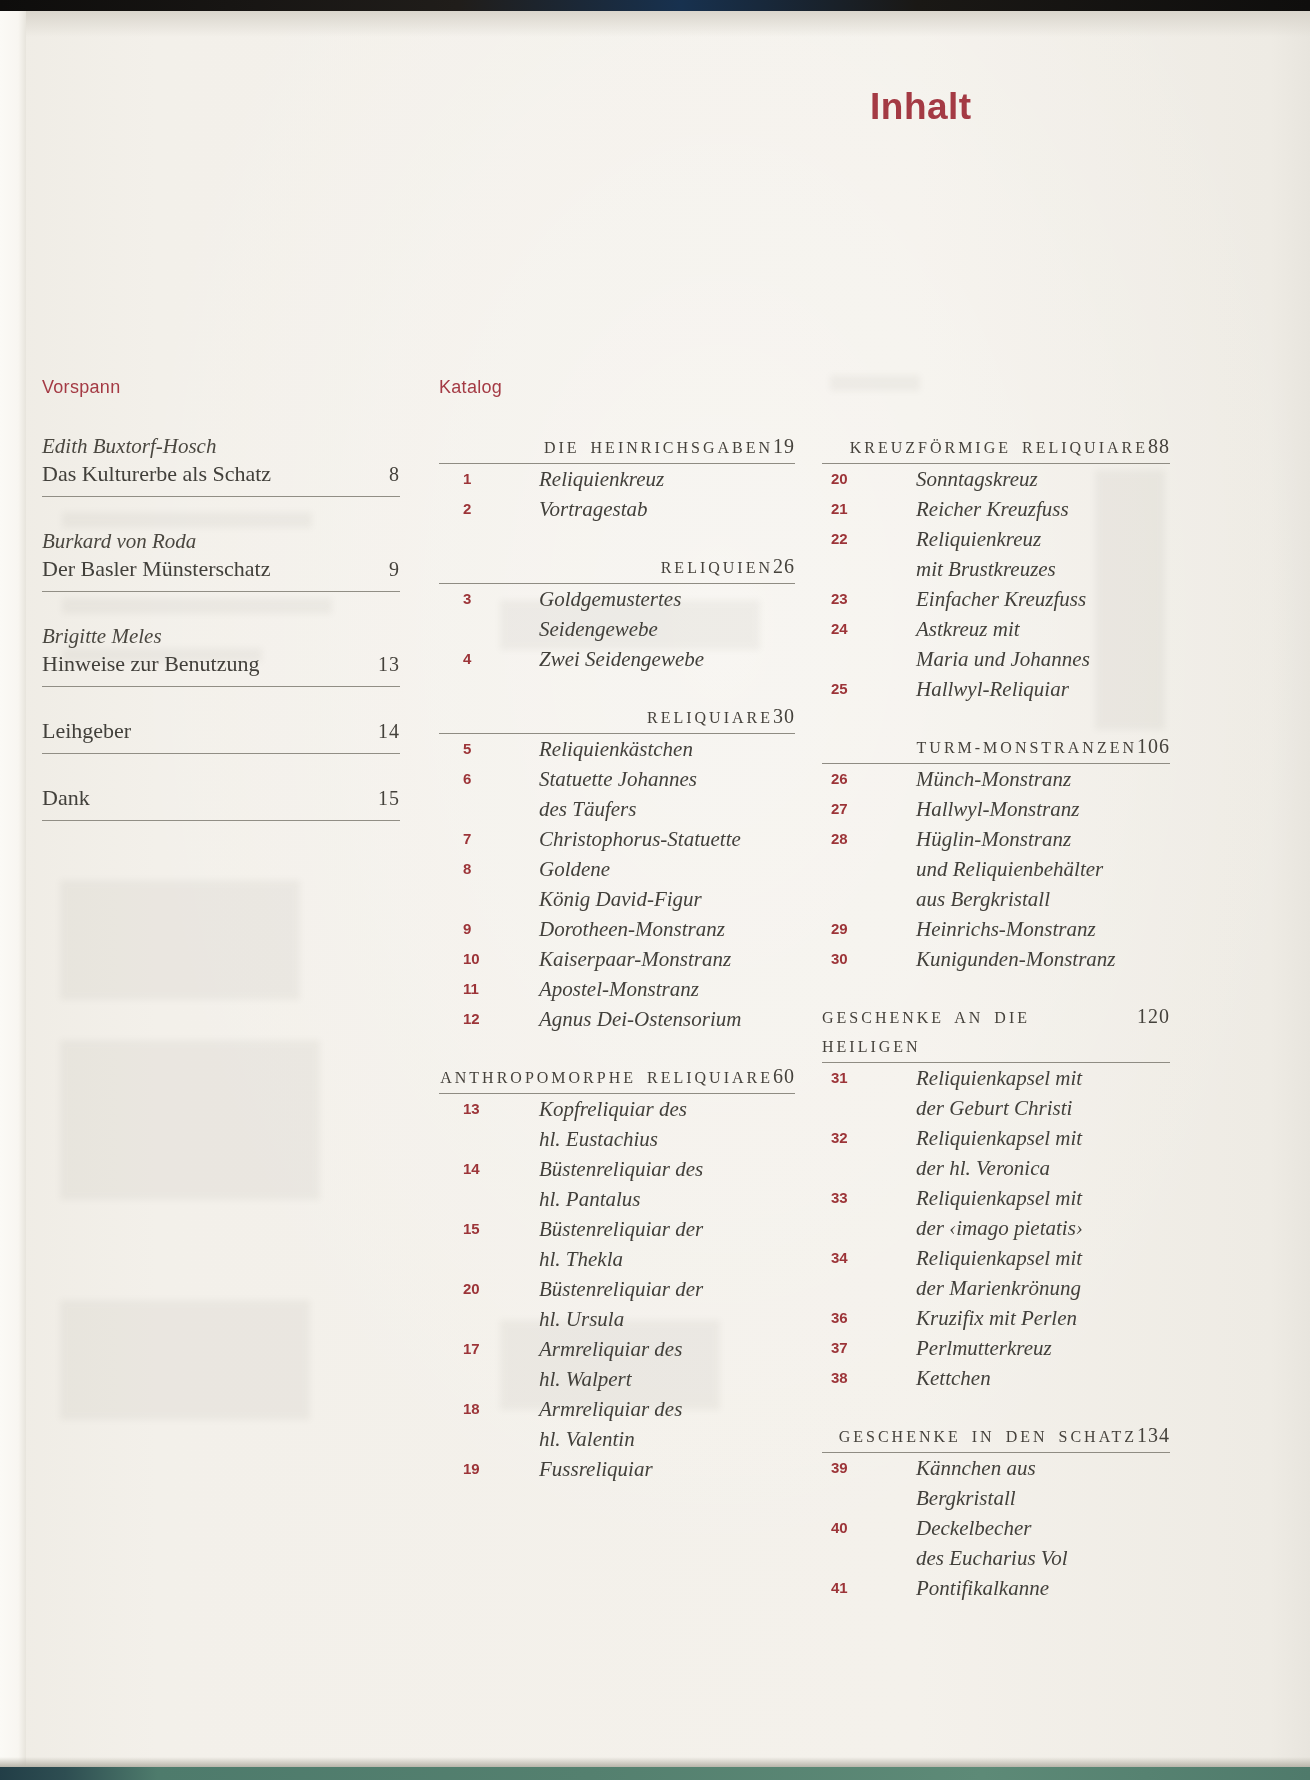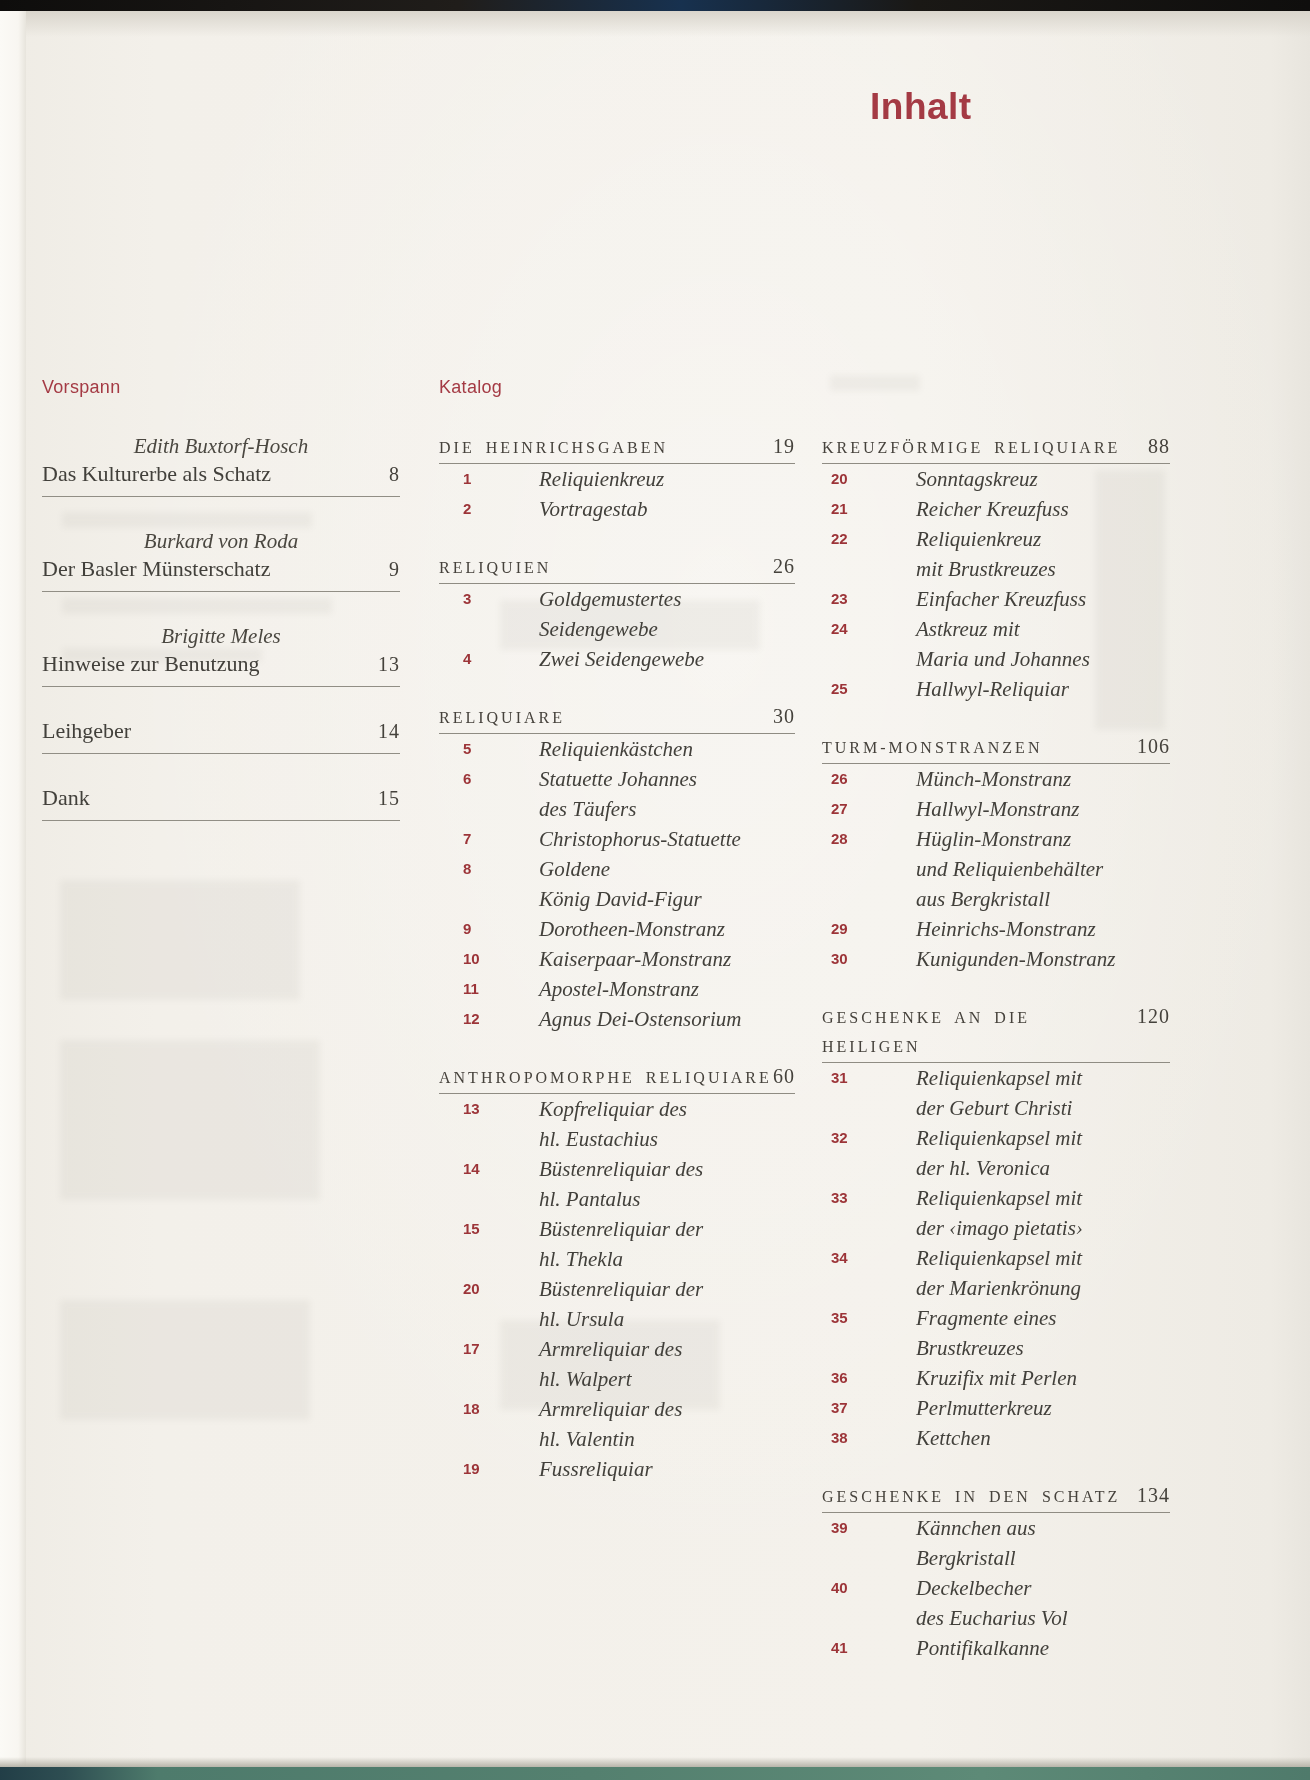--- a/index.html
+++ b/index.html
@@ -42,30 +42,30 @@
   .col-mid{left:439px;width:356px;}
   .col-right{left:822px;top:432px;width:348px;}
 
   .col-heading{
     font-family:"Liberation Sans", sans-serif;
     font-size:18px;font-weight:normal;color:#a43a44;
     line-height:30px;height:30px;margin-bottom:30px;letter-spacing:0.3px;
   }
 
   
-  .vs-entry{margin-bottom:30px;text-align:center;}
+  .vs-entry{margin-bottom:30px;}
   .vs-author{font-style:italic;font-size:21px;line-height:28px;color:#4a4740;}
   .vs-title-row{display:flex;justify-content:space-between;align-items:baseline;
     line-height:28px;border-bottom:1px solid #918e85;padding-bottom:8px;}
   .vs-title{font-size:22px;}
   .vs-page{font-size:20px;letter-spacing:1px;color:#45423c;}
 
   
   .section{margin-bottom:28px;}
-  .sec-head{display:flex;justify-content:space-between;align-items:baseline;
+  .sec-head{display:flex;justify-content:flex-end;align-items:baseline;
     line-height:29px;border-bottom:1px solid #8f8c83;padding-bottom:1px;}
   .sec-title{font-size:16px;letter-spacing:3px;color:#46423c;word-spacing:4px;}
   .sec-page{font-size:20px;letter-spacing:1px;color:#45423c;}
 
   .item{display:flex;align-items:flex-start;}
   .item .no{
     font-family:"Liberation Sans", sans-serif;
     font-size:15px;font-weight:bold;color:#9c3438;
     line-height:30px;width:100px;padding-left:24px;box-sizing:border-box;flex:none;
   }
@@ -398,27 +398,20 @@
             </span>
           </div>
           <div class="item">
             <span class="no">34</span>
             <span class="txt">
               <div class="ln">Reliquienkapsel mit</div>
               <div class="ln">der Marienkrönung</div>
             </span>
           </div>
           <div class="item">
-            <span class="no">35</span>
-            <span class="txt">
-              <div class="ln">Fragmente eines</div>
-              <div class="ln">Brustkreuzes</div>
-            </span>
-          </div>
-          <div class="item">
             <span class="no">36</span>
             <span class="txt">
               <div class="ln">Kruzifix mit Perlen</div>
             </span>
           </div>
           <div class="item">
             <span class="no">37</span>
             <span class="txt">
               <div class="ln">Perlmutterkreuz</div>
             </span>

